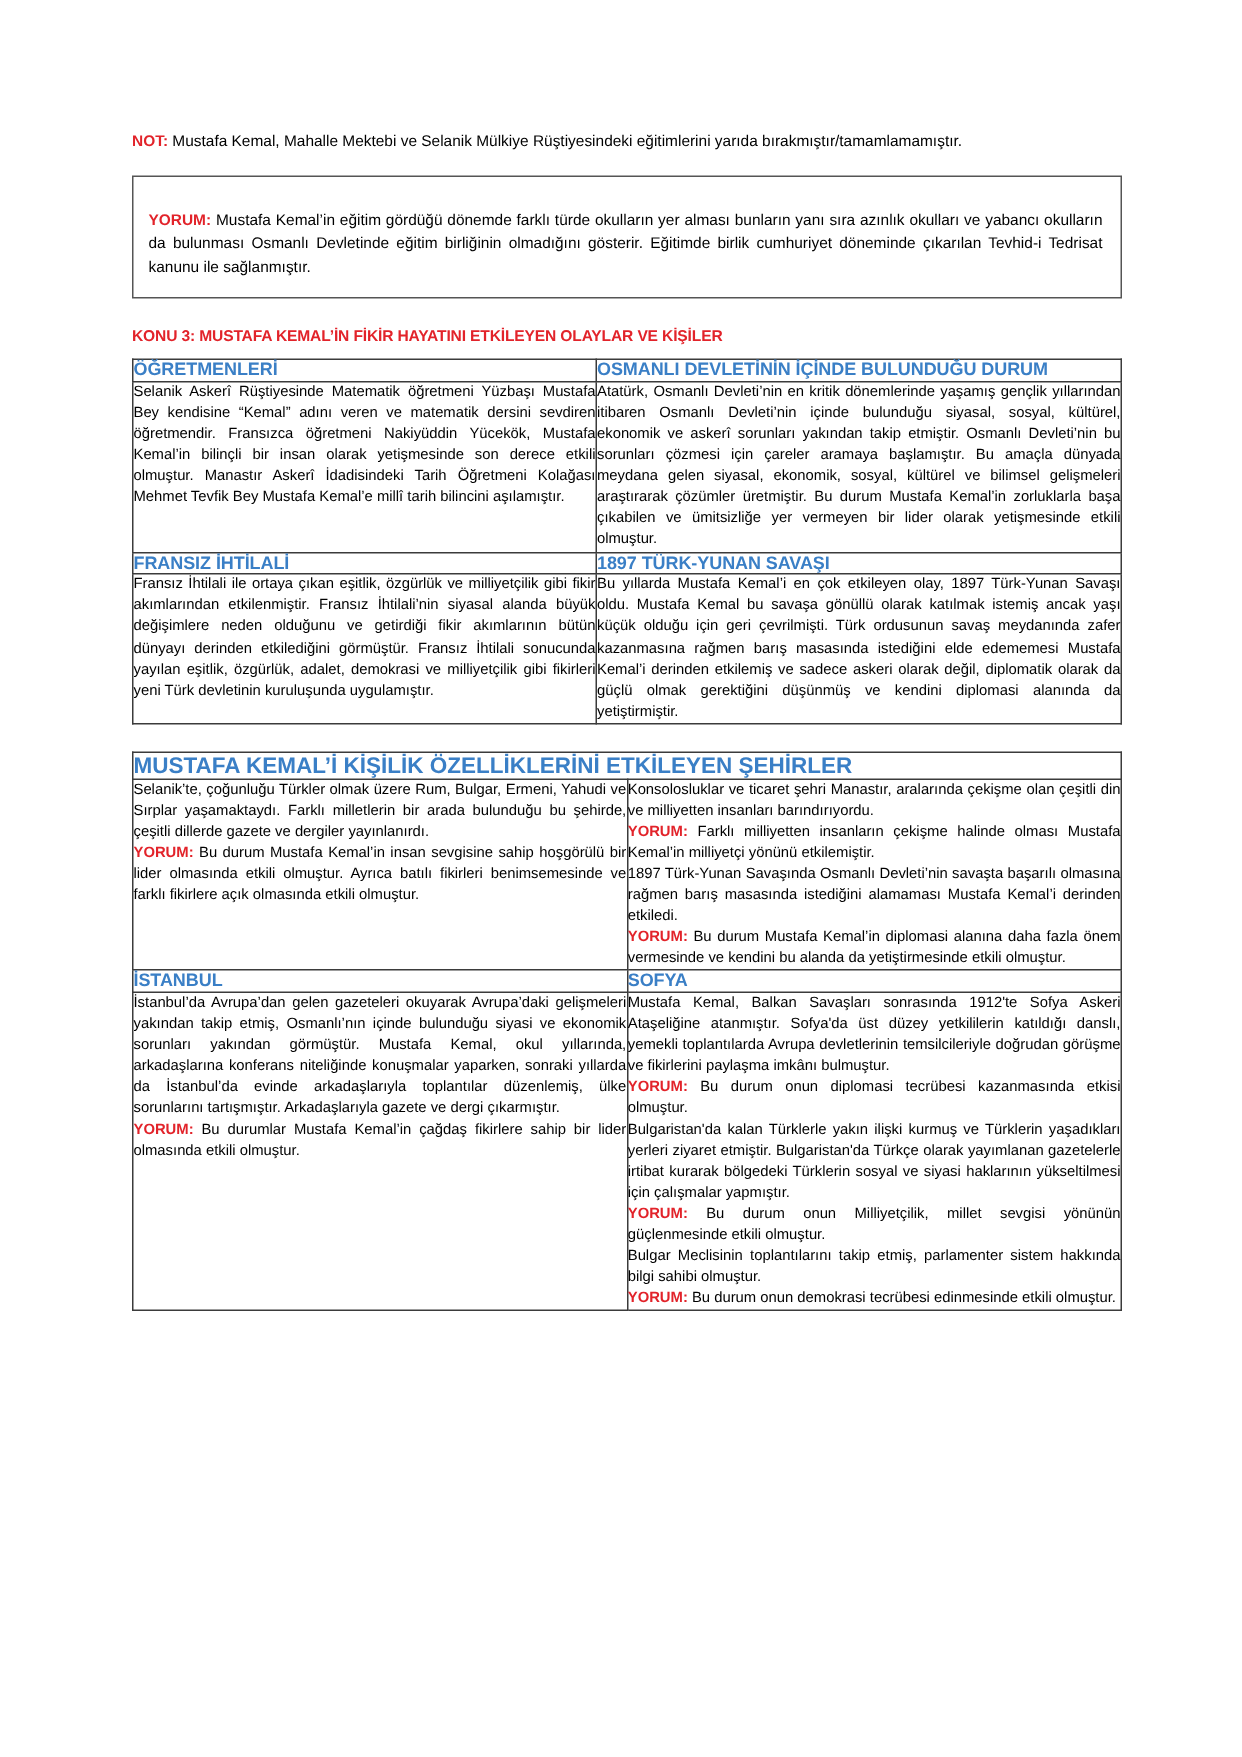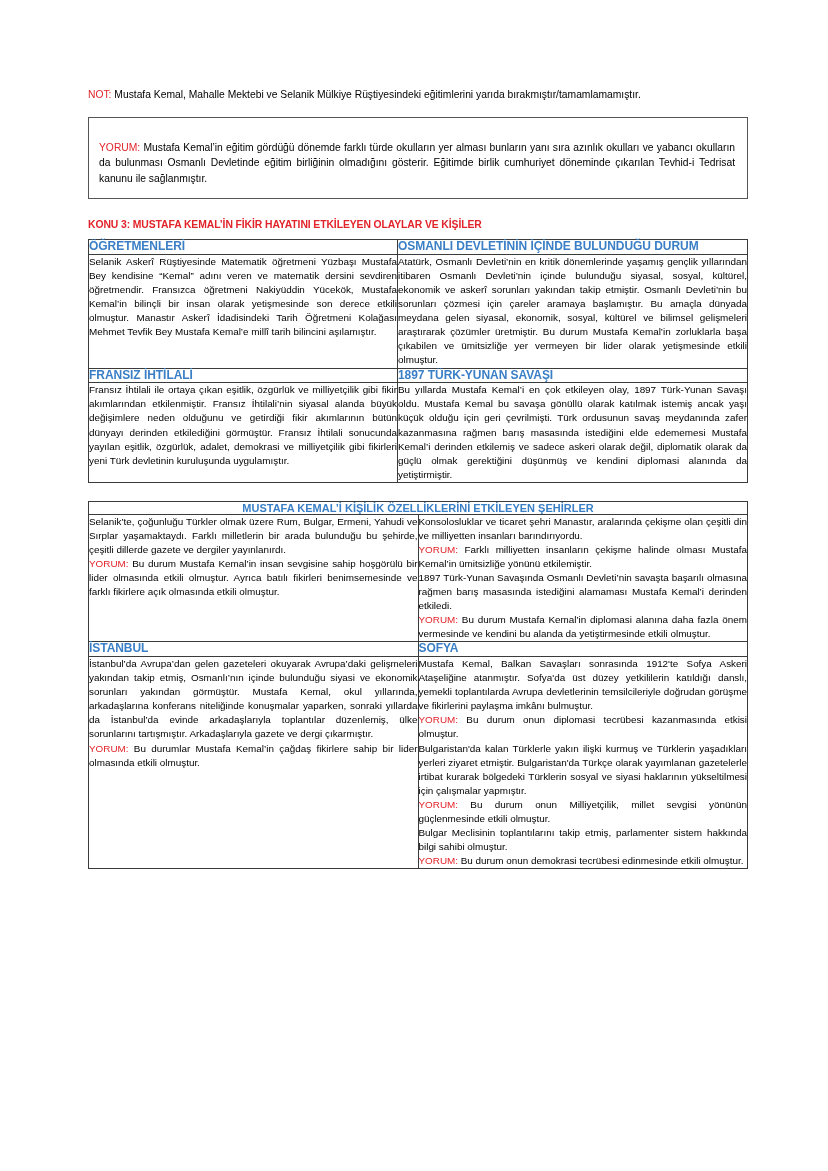--- a/index.html
+++ b/index.html
@@ -24,21 +24,21 @@
 
   
   .not-line {
     font-size: 10.3px;
     line-height: 1.45;
     margin-bottom: 14px;
     text-align: left;
   }
   .tag-red {
     color: #e2232a;
-    font-weight: normal;
+    font-weight: bold;
   }
 
   
   .yorum-box {
     border: 1.2px solid #555555;
     padding: 22px 12px 12px 10px;
     margin-bottom: 20px;
   }
   .yorum-box p {
     margin: 0 0 13px 0;
@@ -73,24 +73,24 @@
   th.colhead {
     text-align: left;
     color: #3a7fc6;
     font-weight: bold;
     font-size: 12px;
     letter-spacing: -0.05px;
     padding: 3px 2px 4px 2px;
     line-height: 1.15;
   }
   th.tablehead {
-    text-align: center;
+    text-align: left;
     color: #3a7fc6;
     font-weight: bold;
-    font-size: 11px;
+    font-size: 15px;
     padding: 3px 2px 4px 2px;
   }
   td.cell {
     padding: 4px 6px 7px 7px;
   }
   td.cell p {
     margin: 0;
     font-size: 9.9px;
     line-height: 1.42;
     text-align: justify;
@@ -152,21 +152,21 @@
       <tr>
         <th class="tablehead" colspan="2">MUSTAFA KEMAL’İ KİŞİLİK ÖZELLİKLERİNİ ETKİLEYEN ŞEHİRLER</th>
       </tr>
       <tr>
         <td class="cell col-left">
             <p><span>Selanik’te, çoğunluğu Türkler olmak üzere Rum, Bulgar, Ermeni, Yahudi ve Sırplar yaşamaktaydı. Farklı milletlerin bir arada bulunduğu bu şehirde, çeşitli dillerde gazete ve dergiler yayınlanırdı.</span></p>
             <p><span class="tag-red">YORUM:</span><span> Bu durum Mustafa Kemal’in insan sevgisine sahip hoşgörülü bir lider olmasında etkili olmuştur. Ayrıca batılı fikirleri benimsemesinde ve farklı fikirlere açık olmasında etkili olmuştur.</span></p>
           </td>
         <td class="cell">
             <p><span>Konsolosluklar ve ticaret şehri Manastır, aralarında çekişme olan çeşitli din ve milliyetten insanları barındırıyordu.</span></p>
-            <p><span class="tag-red">YORUM:</span><span> Farklı milliyetten insanların çekişme halinde olması Mustafa Kemal’in ümitsizliğe yönünü etkilemiştir.</span></p>
+            <p><span class="tag-red">YORUM:</span><span> Farklı milliyetten insanların çekişme halinde olması Mustafa Kemal’in milliyetçi yönünü etkilemiştir.</span></p>
             <p><span>1897 Türk-Yunan Savaşında Osmanlı Devleti’nin savaşta başarılı olmasına rağmen barış masasında istediğini alamaması Mustafa Kemal’i derinden etkiledi.</span></p>
             <p><span class="tag-red">YORUM:</span><span> Bu durum Mustafa Kemal’in diplomasi alanına daha fazla önem vermesinde ve kendini bu alanda da yetiştirmesinde etkili olmuştur.</span></p>
           </td>
       </tr>
       <tr>
         <th class="colhead col-left">İSTANBUL</th>
         <th class="colhead">SOFYA</th>
       </tr>
       <tr>
         <td class="cell col-left">

